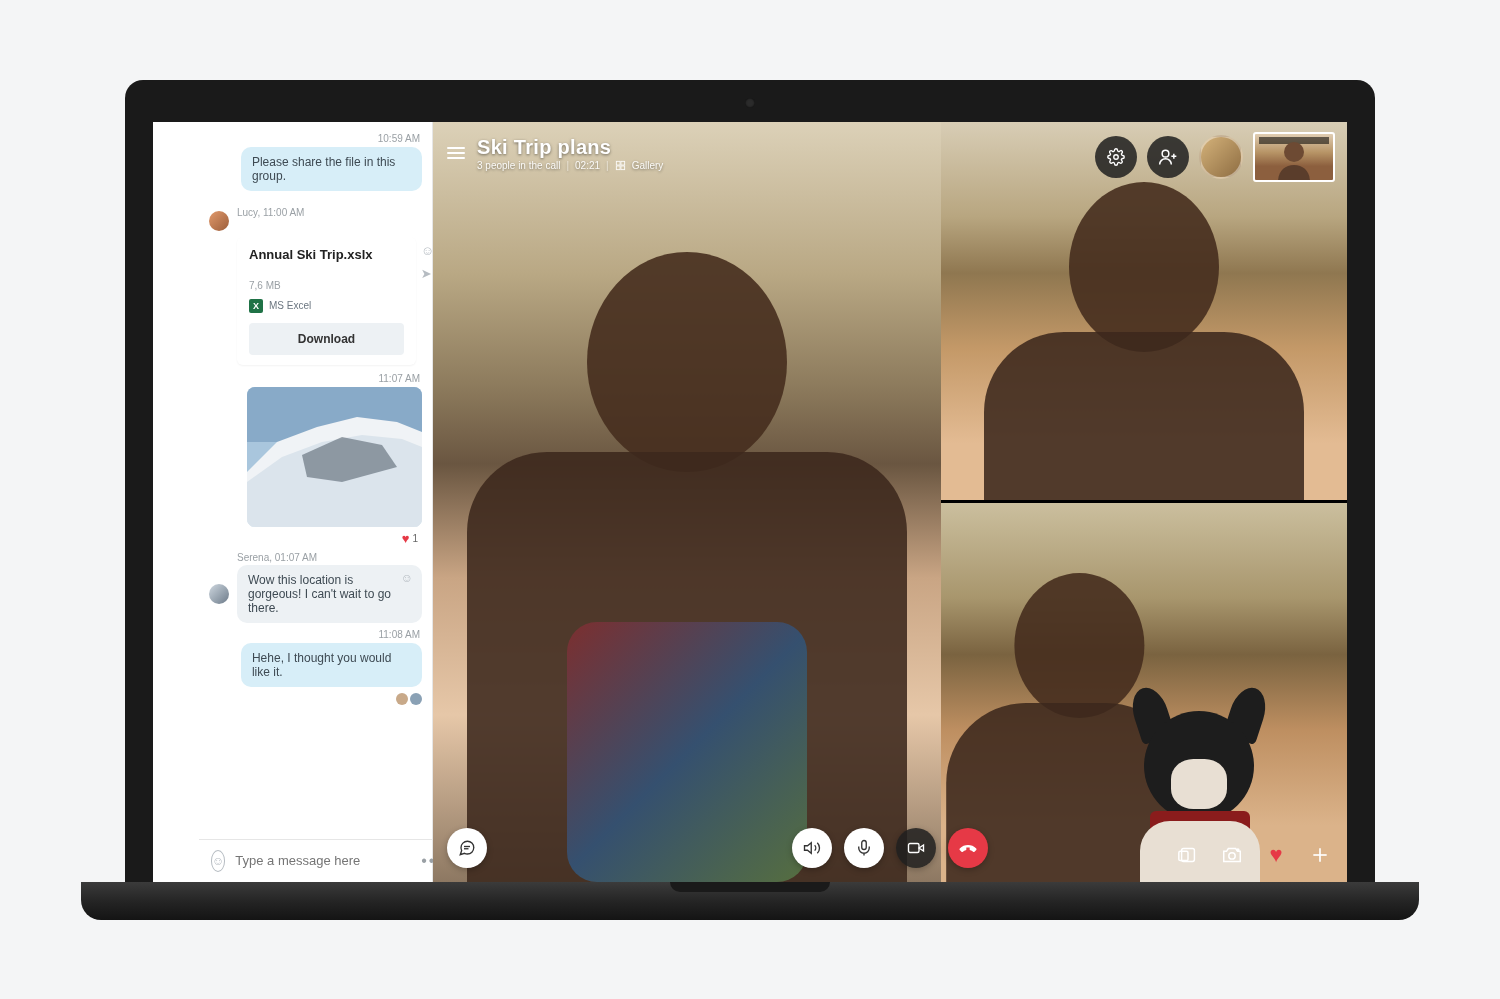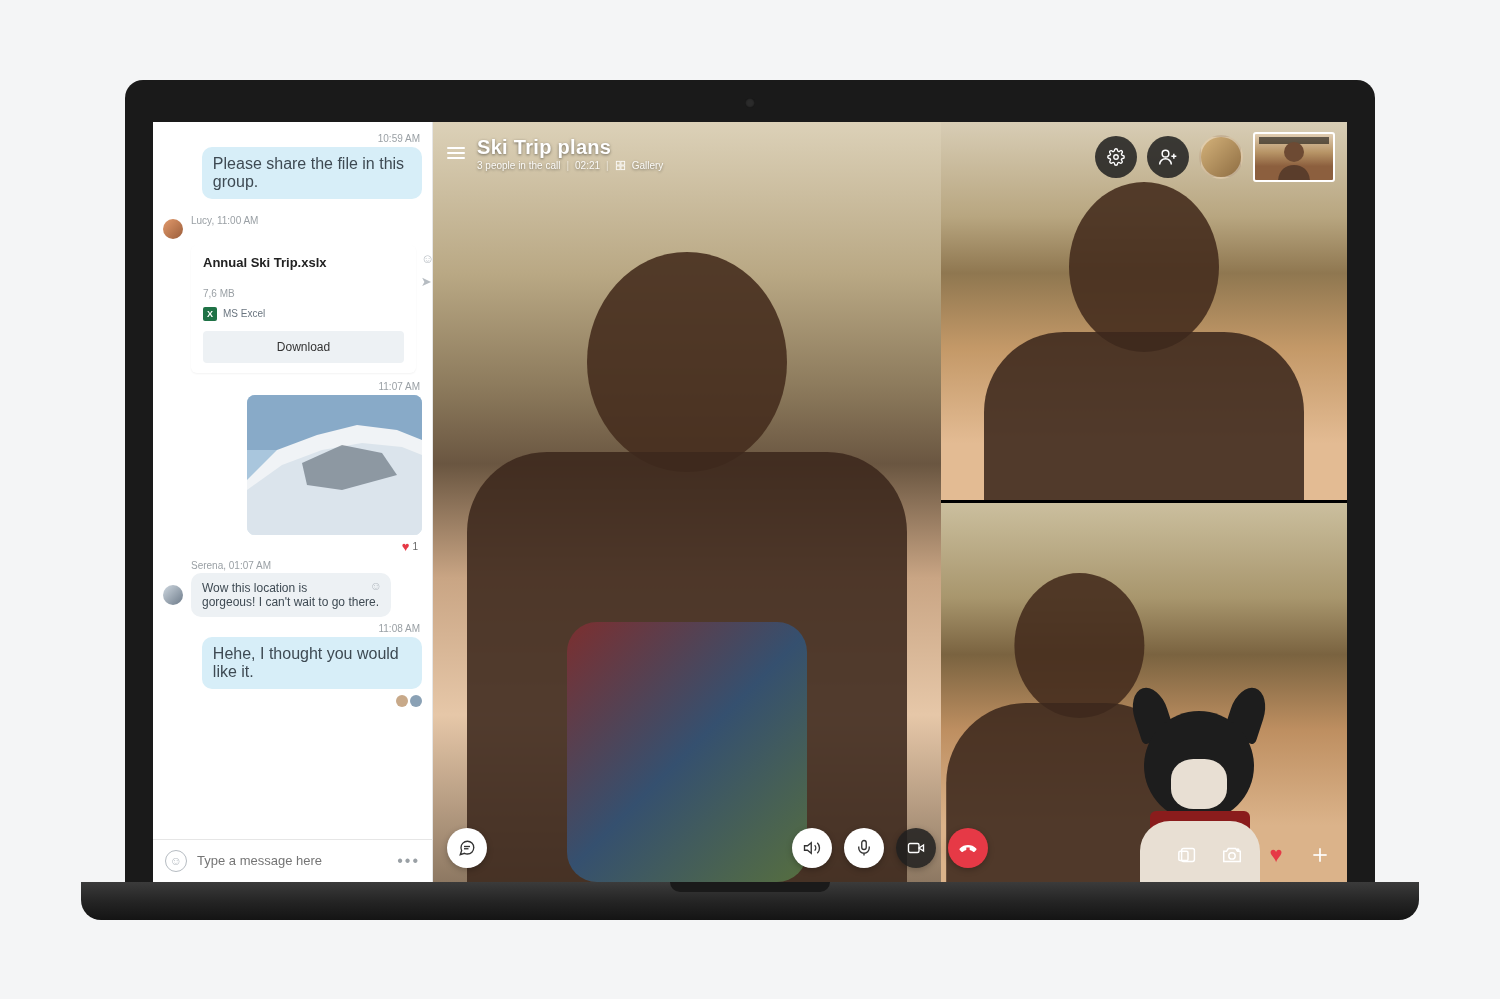--- a/index.html
+++ b/index.html
@@ -57,31 +57,32 @@
 
   
   .chat {
     width: 280px;
     background: #fff;
     border-right: 1px solid #e6e6e6;
     display: flex;
     flex-direction: column;
     font-size: 12px;
     color: #444;
+    padding-left: 46px;
   }
   .chat-scroll { flex: 1; overflow: hidden; padding: 8px 10px 0 10px; }
   .time-sep { text-align: right; color: #9aa0a5; font-size: 10px; margin: 3px 2px; }
   .bubble-sent {
     background: #d7eef8;
     border-radius: 10px;
     padding: 8px 11px;
     margin-left: auto;
     max-width: 85%;
     color: #3e4a53;
-    font-size: 16px;
+    font-size: 12px;
     margin-bottom: 6px;
   }
   .bubble-recv-wrap { display:flex; gap:8px; margin-bottom:6px; align-items:center;}
   .avatar-sm {
     width:20px;height:20px;border-radius:50%;
     background: linear-gradient(135deg,#e29a6c,#9b5d3a);
     flex:none;margin-top:14px;
   }
   .avatar-sm.serena{background:linear-gradient(135deg,#cfd8e0,#6c7a89);}
   .sender-line{font-size:10px;color:#9aa0a5;margin-bottom:2px;}
@@ -93,21 +94,21 @@
     background:#fff;border-radius:6px;margin-left:28px;margin-right:6px;
     padding:10px 12px;box-shadow:0 1px 2px rgba(0,0,0,0.05);
     position:relative;margin-bottom:8px;
   }
   .file-name{font-weight:600;font-size:13px;color:#222;}
   .file-size{font-size:10px;color:#9aa0a5;margin-top:18px;}
   .file-type{display:flex;align-items:center;gap:6px;margin-top:8px;font-size:10px;color:#6b7680;}
   .file-type .xicon{width:14px;height:14px;background:#1f7246;color:#fff;font-size:9px;font-weight:700;display:flex;align-items:center;justify-content:center;border-radius:2px;}
   .download-btn{
     margin-top:10px;background:#edf1f4;border:none;width:100%;
-    padding:9px;border-radius:4px;font-weight:400;font-size:12px;color:#333;cursor:pointer;
+    padding:9px;border-radius:4px;font-weight:700;font-size:12px;color:#333;cursor:pointer;
   }
   .file-side-icons{position:absolute;right:-18px;top:6px;display:flex;flex-direction:column;gap:8px;color:#b6bcc2;font-size:13px;}
   .photo-box{
     margin-left:auto;width:175px;height:140px;border-radius:8px;overflow:hidden;margin-bottom:4px;
   }
   .photo-mountain{width:100%;height:100%;}
   .reaction-row{display:flex;justify-content:flex-end;align-items:center;gap:3px;font-size:10px;color:#666;margin-bottom:6px;padding-right:4px;}
   .heart{color:#e63946;font-size:13px;}
   .readby{display:flex;justify-content:flex-end;gap:2px;margin-top:2px;margin-bottom:6px;}
   .readby .dot{width:12px;height:12px;border-radius:50%;background:#c8a989;}

